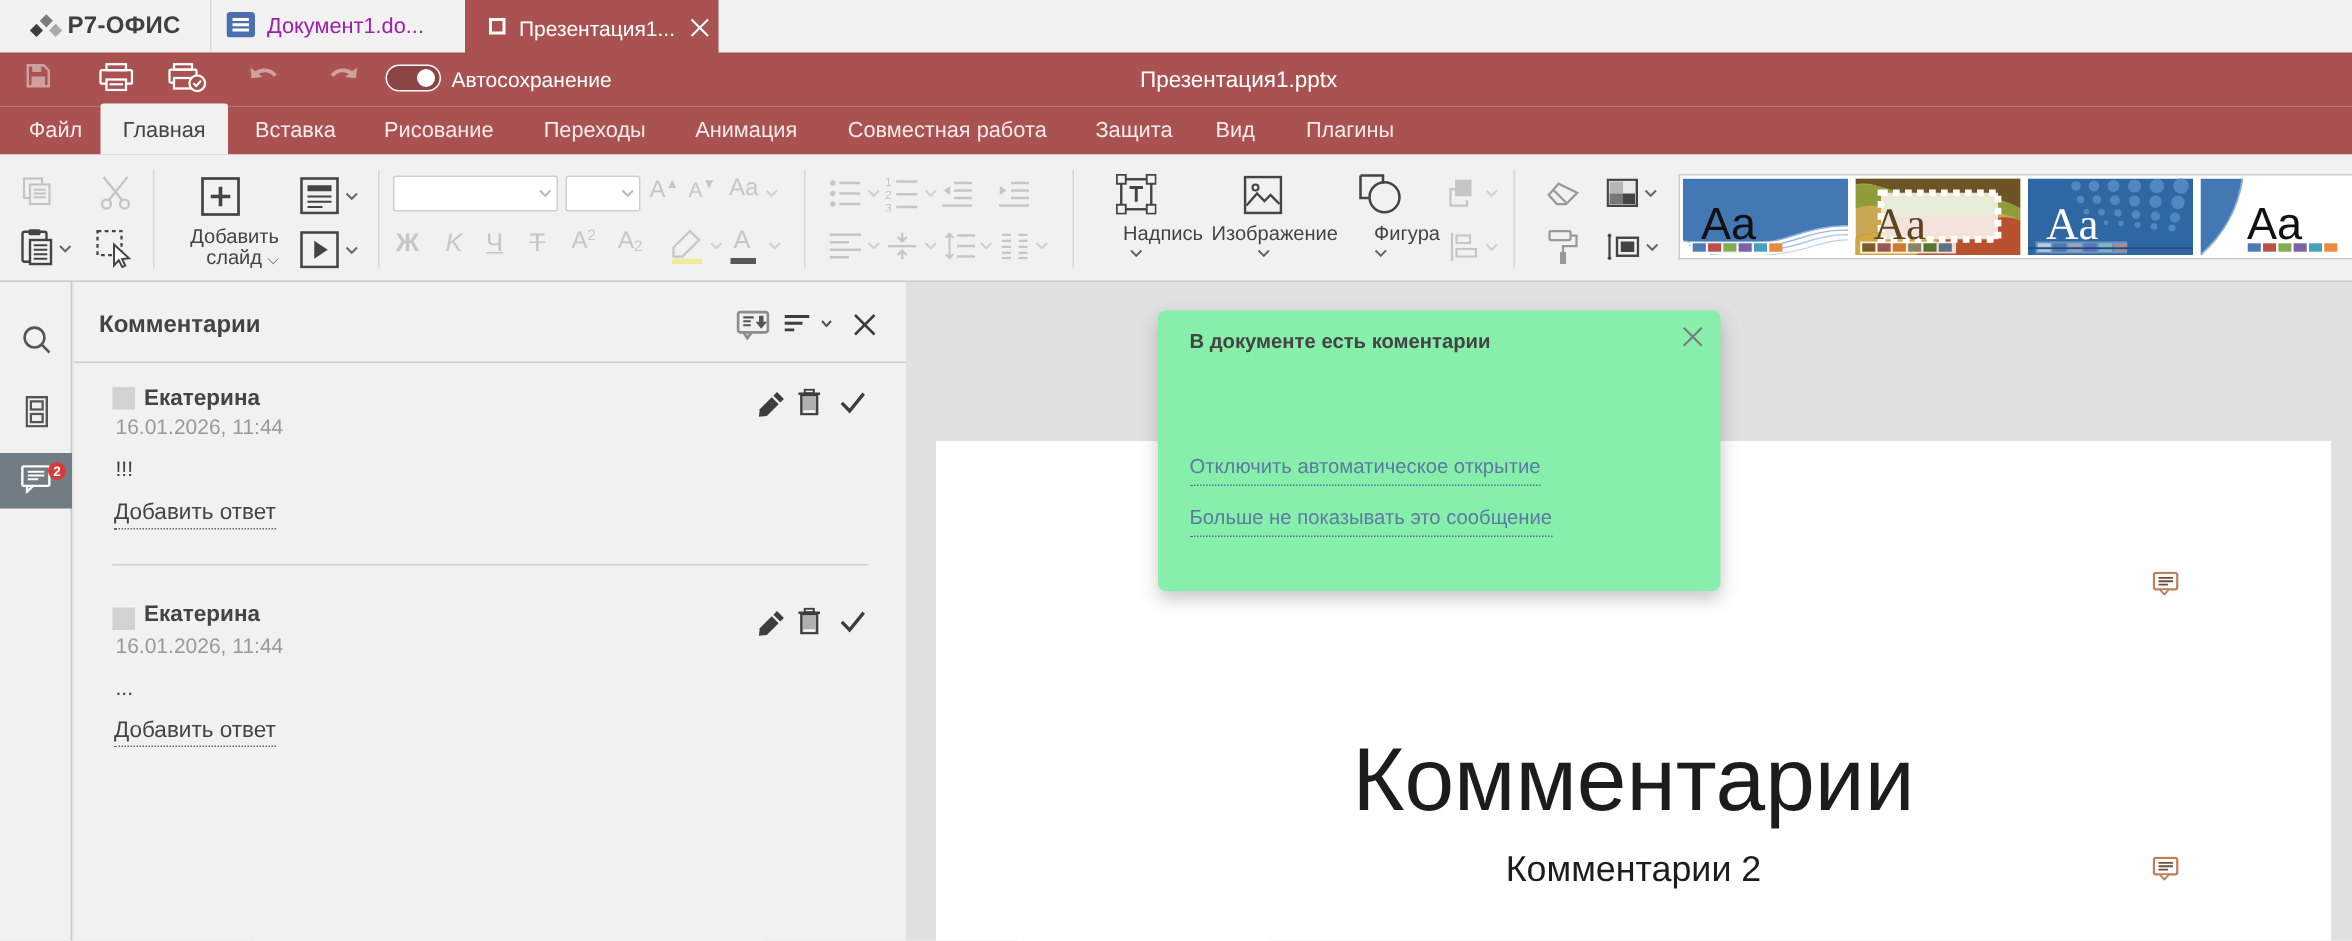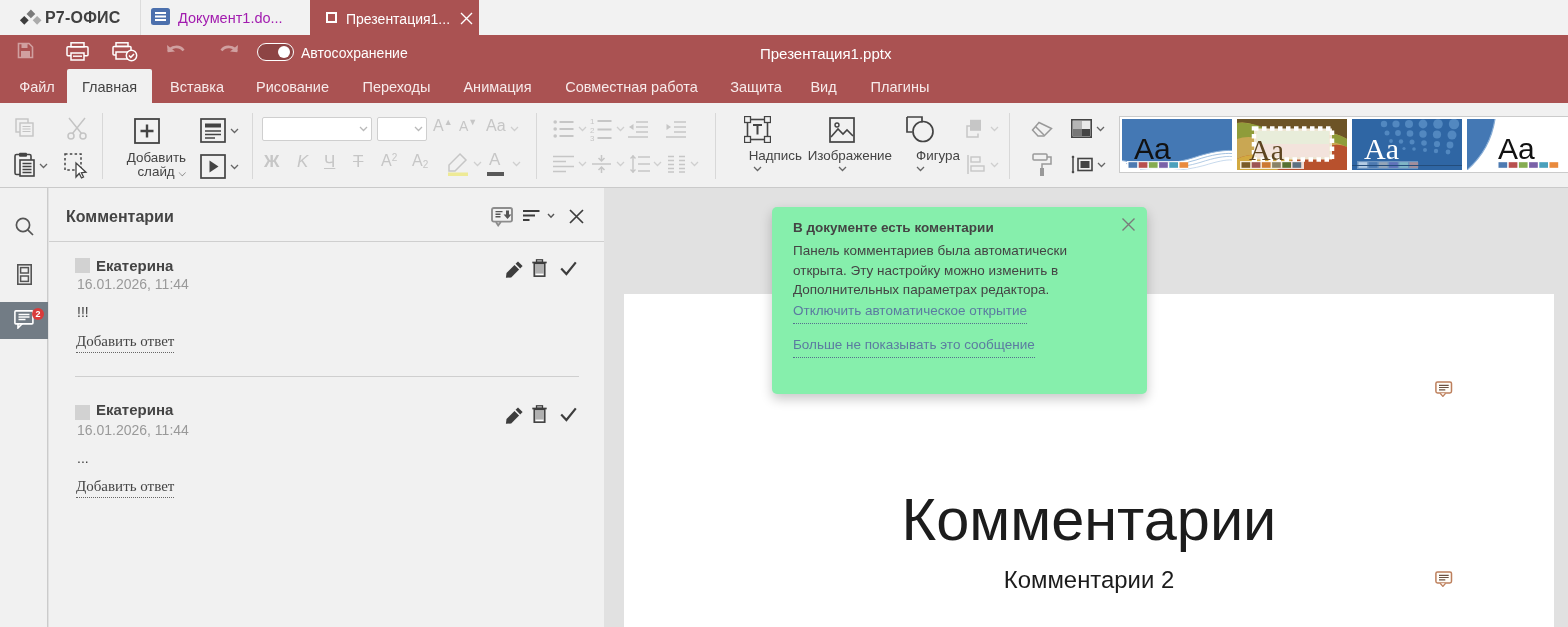--- a/index.html
+++ b/index.html
@@ -42,21 +42,21 @@
 
   
   #panel { position:absolute; left:49px; top:188px; width:555px; height:439px; background:#f1f1f1; }
   #panel .hdr { position:absolute; left:17px; top:21px; font-size:16px; line-height:16px; font-weight:bold; color:#444; }
   #panel .hdiv { position:absolute; left:0; width:555px; height:1px; background:#cfcfcf; }
   #panel .cdiv { position:absolute; left:26px; width:504px; height:1px; background:#cfcfcf; }
   .avatar { position:absolute; width:15px; height:15px; background:#d2d2d2; }
   .cname { position:absolute; font-size:15px; line-height:15px; font-weight:bold; color:#444; }
   .cdate { position:absolute; font-size:14px; line-height:14px; color:#999; }
   .ctext { position:absolute; font-size:14px; line-height:14px; color:#3d3d3d; }
-  .creply { position:absolute; font-size:15px; line-height:15px; color:#444; border-bottom:1px dotted #666; padding-bottom:3px;font-family:Liberation Serif, serif; }
+  .creply { position:absolute; font-size:15px; line-height:15px; color:#444; border-bottom:1px dotted #666; padding-bottom:3px; }
 
   
   #workspace { position:absolute; left:604px; top:188px; width:964px; height:439px; background:#e1e1e1; }
   #slide { position:absolute; left:20px; top:106px; width:930px; height:523px; background:#fff; }
   #slide-title { position:absolute; left:0; top:196px; width:930px; text-align:center; font-size:59.5px; line-height:59.5px; color:#1c1c1c; }
   #slide-sub { position:absolute; left:0; top:274px; width:930px; text-align:center; font-size:23.9px; line-height:23.9px; color:#1c1c1c; }
 
   
   #popup { position:absolute; left:772px; top:207px; width:375px; height:187px; background:#86efac; border-radius:5px; box-shadow:0 5px 12px rgba(0,0,0,0.22); }
   #popup .ti { position:absolute; left:21px; top:11px; font-size:13.5px; line-height:19.5px; font-weight:bold; color:#444; }
@@ -556,21 +556,20 @@
     </svg>
     <svg class="abs" style="left:831px;top:383px" width="18" height="16" viewBox="0 0 18 16">
       <rect x="0.9" y="0.9" width="15.6" height="11" rx="1.6" fill="#fffdf8" stroke="#bd7f5c" stroke-width="1.5"></rect>
       <path d="M5.2 12.3 L7.9 15.4 L10.6 12.3" fill="#fffdf8" stroke="#bd7f5c" stroke-width="1.3"></path>
       <path d="M4 4.3 h9.7 M4 6.5 h9.7 M4 8.8 h6.3" stroke="#6b5142" stroke-width="1.2"></path>
     </svg>
   </div>
 
   <div id="popup">
     <div class="ti">В документе есть коментарии</div>
-    <div class="bo">Панель комментариев была автоматически открыта. Эту настройку можно изменить в Дополнительных параметрах редактора.</div>
     <a style="top:94px">Отключить автоматическое открытие</a>
     <a style="top:128px">Больше не показывать это сообщение</a>
     <svg class="abs" style="left:349px;top:10px" width="15" height="15" viewBox="0 0 15 15">
       <path d="M1.5 1.5 L13.5 13.5 M13.5 1.5 L1.5 13.5" stroke="#7a7a7a" stroke-width="1.4"></path>
     </svg>
   </div>
 
 </div>
 
 </body></html>

